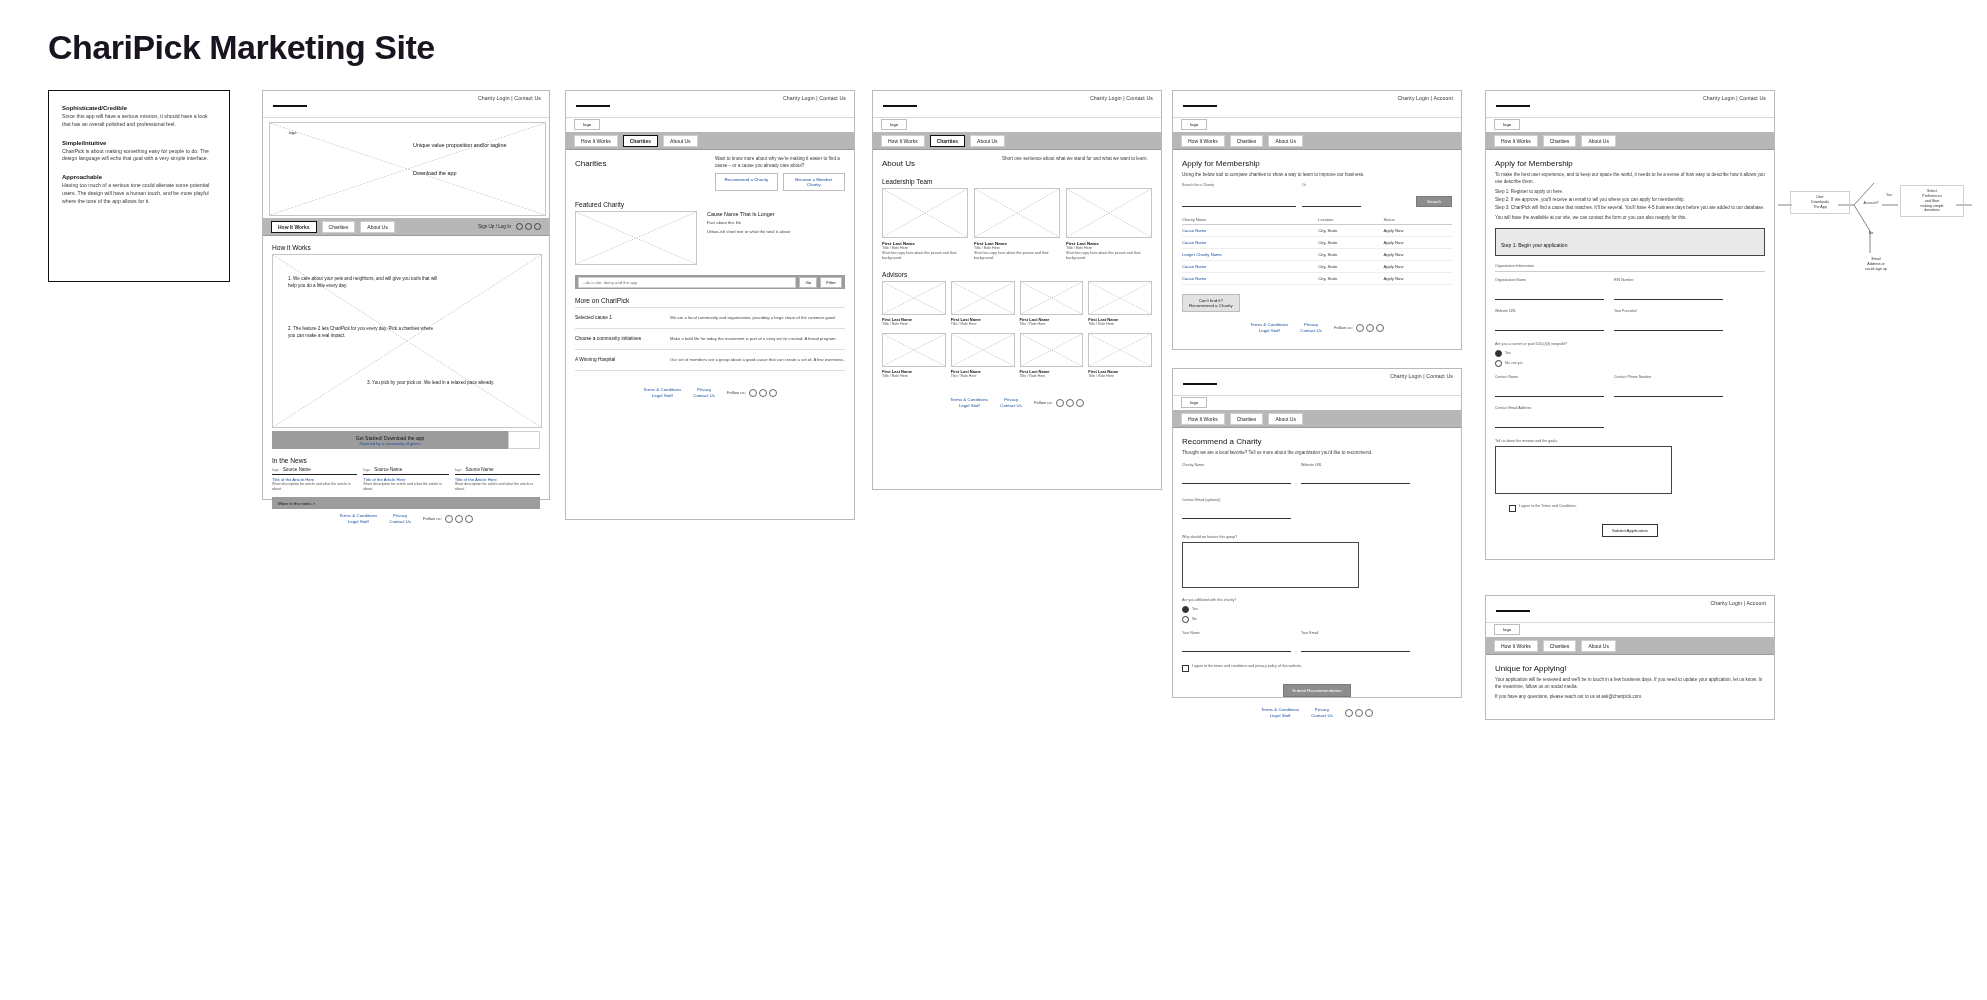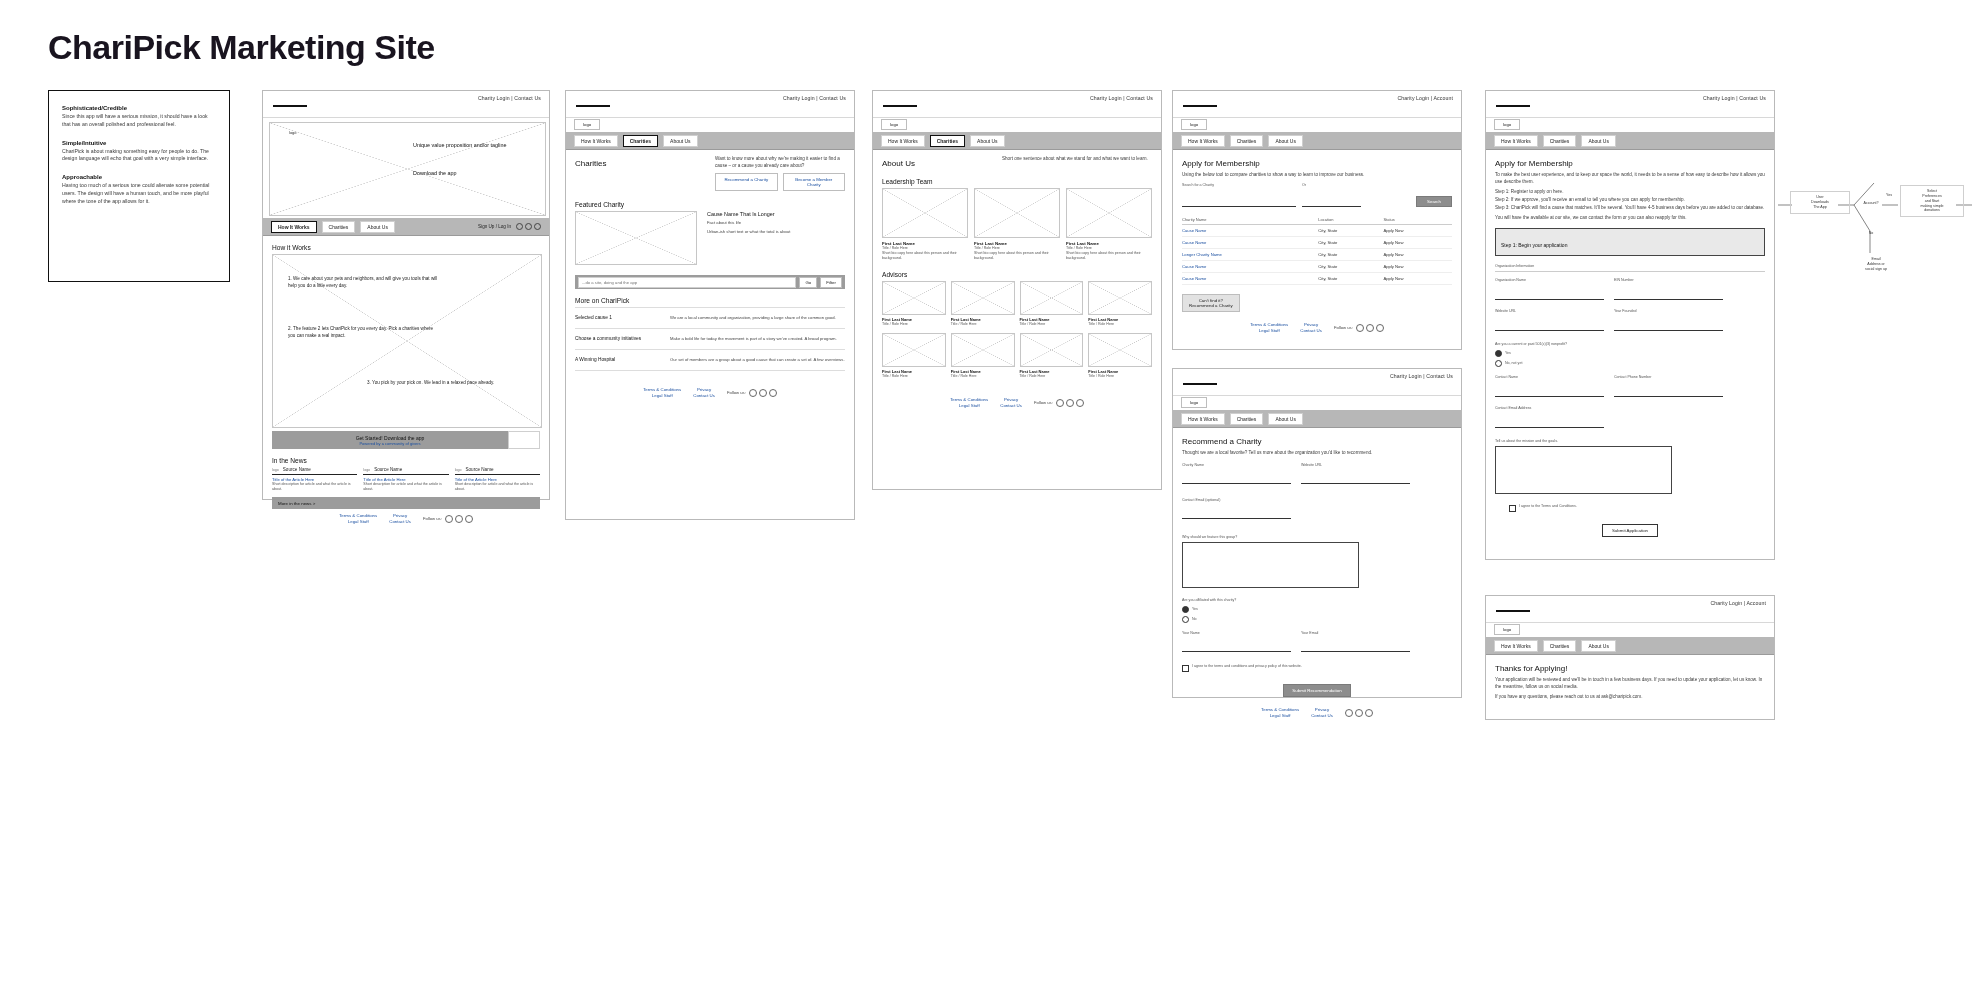--- a/index.html
+++ b/index.html
@@ -601,21 +601,21 @@
   </div>
   <div style="height:14px;position:relative;">
     <div class="btn" style="position:absolute;left:8px;top:1px;padding:2px 8px;">logo</div>
   </div>
   <div class="wf-nav">
     <span class="tab">How It Works</span>
     <span class="tab">Charities</span>
     <span class="tab">About Us</span>
   </div>
   <div class="wf-body">
-    <h1 class="sec">Thanks for Applying!</h1>
+    <h1 class="sec">Unique for Applying!</h1>
     <p class="blur">Your application will be reviewed and we'll be in touch in a few business days. If you need to update your application, let us know. In the meantime, follow us on social media.</p>
     <p class="blur">If you have any questions, please reach out to us at ask@charipick.com.</p>
   </div>
 </div>
 
 <div id="flow">
   <svg width="210" height="120">
     <line x1="8" y1="30" x2="22" y2="30" stroke="#333" stroke-width=".6"></line>
     <line x1="68" y1="30" x2="84" y2="30" stroke="#333" stroke-width=".6"></line>
     <line x1="84" y1="30" x2="104" y2="8" stroke="#333" stroke-width=".6"></line>

